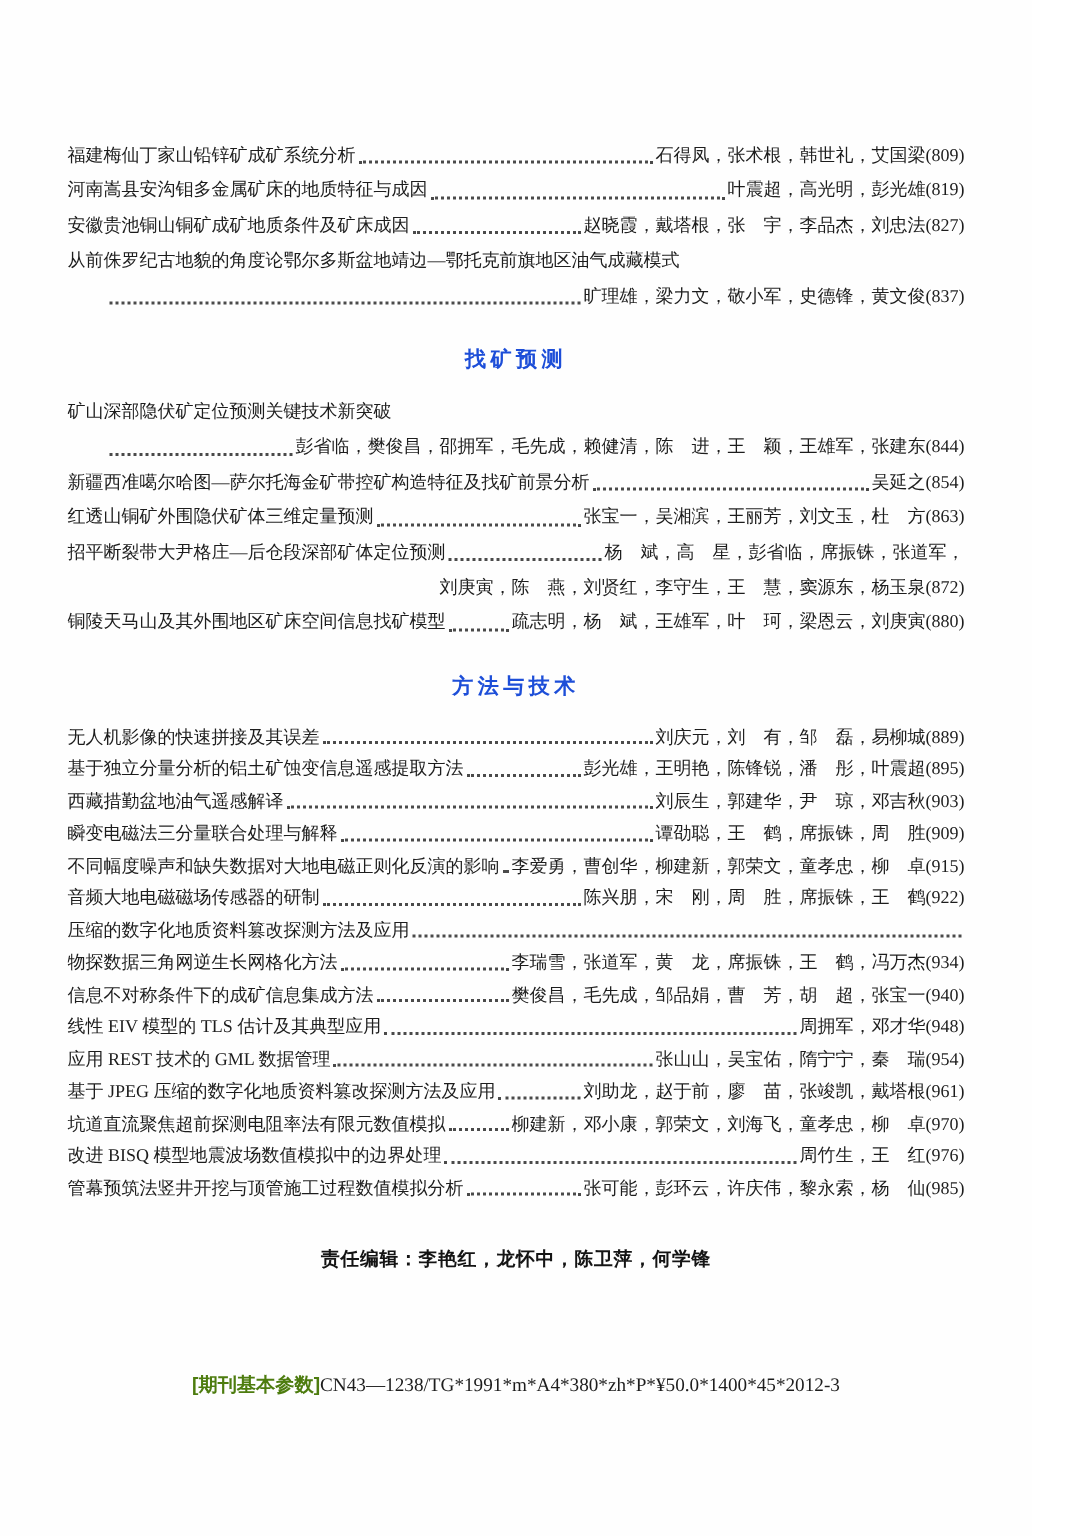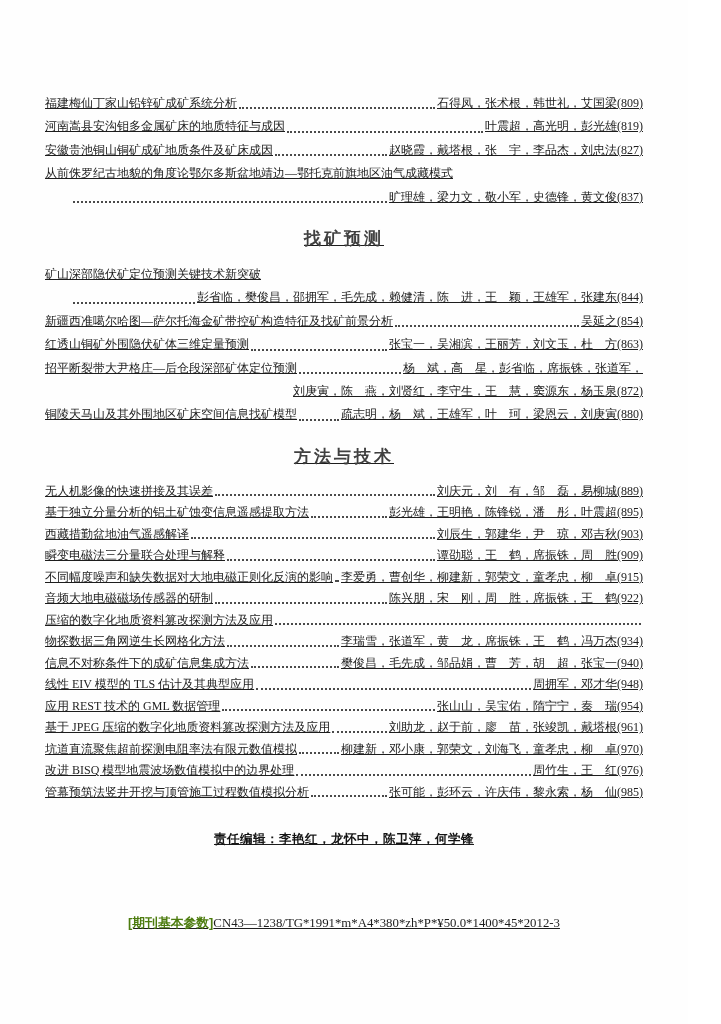--- a/index.html
+++ b/index.html
@@ -1,39 +1,38 @@
 <!DOCTYPE html>
 <html><head>
 <meta charset="utf-8">
 <style>
   html,body{margin:0;padding:0;background:#ffffff;}
   .page{
     width:688px;height:1024px;background:#fefefe;color:#1d1d1d;
     overflow:hidden;position:relative;
     font-family:"Liberation Serif","DejaVu Serif",serif;
-    text-decoration:underline;
   }
   .content{width:598px;margin:0 auto;padding-top:92px;}
   .toc-row{
     display:flex;align-items:baseline;
     font-size:12px;line-height:23.4px;white-space:nowrap;overflow:hidden;
   }
   .sec-methods .toc-row{line-height:21.5px;}
   .t{flex:0 0 auto;}
   .leader{flex:1 1 auto;min-width:6px;align-self:stretch;position:relative;}
   .leader::before{
     content:"";position:absolute;left:2px;right:2px;bottom:6px;
     border-bottom:2px dotted #4a4a4a;
   }
   .toc-row.cont{padding-left:26px;}
   .toc-row.right{justify-content:flex-end;}
   .section-heading{
     font-family:"Liberation Sans","DejaVu Sans",sans-serif;
-    font-size:17px;font-weight:bold;text-align:center;letter-spacing:3px;
-    margin:18px 0 12px;line-height:24px;color:#404040;
+    font-size:14px;font-weight:bold;text-align:center;letter-spacing:3px;
+    margin:18px 0 12px;line-height:24px;color:#1d4ed8;
   }
   .editors{
     margin-top:26px;text-align:center;
     font-family:"Liberation Sans","DejaVu Sans",sans-serif;
     font-weight:bold;font-size:12.5px;letter-spacing:0.5px;line-height:21px;color:#141414;
   }
   .params{margin-top:62px;text-align:center;font-size:12.8px;line-height:21px;}
   .params .label{
     font-family:"Liberation Sans","DejaVu Sans",sans-serif;font-weight:bold;color:#4d7c0f;
   }

